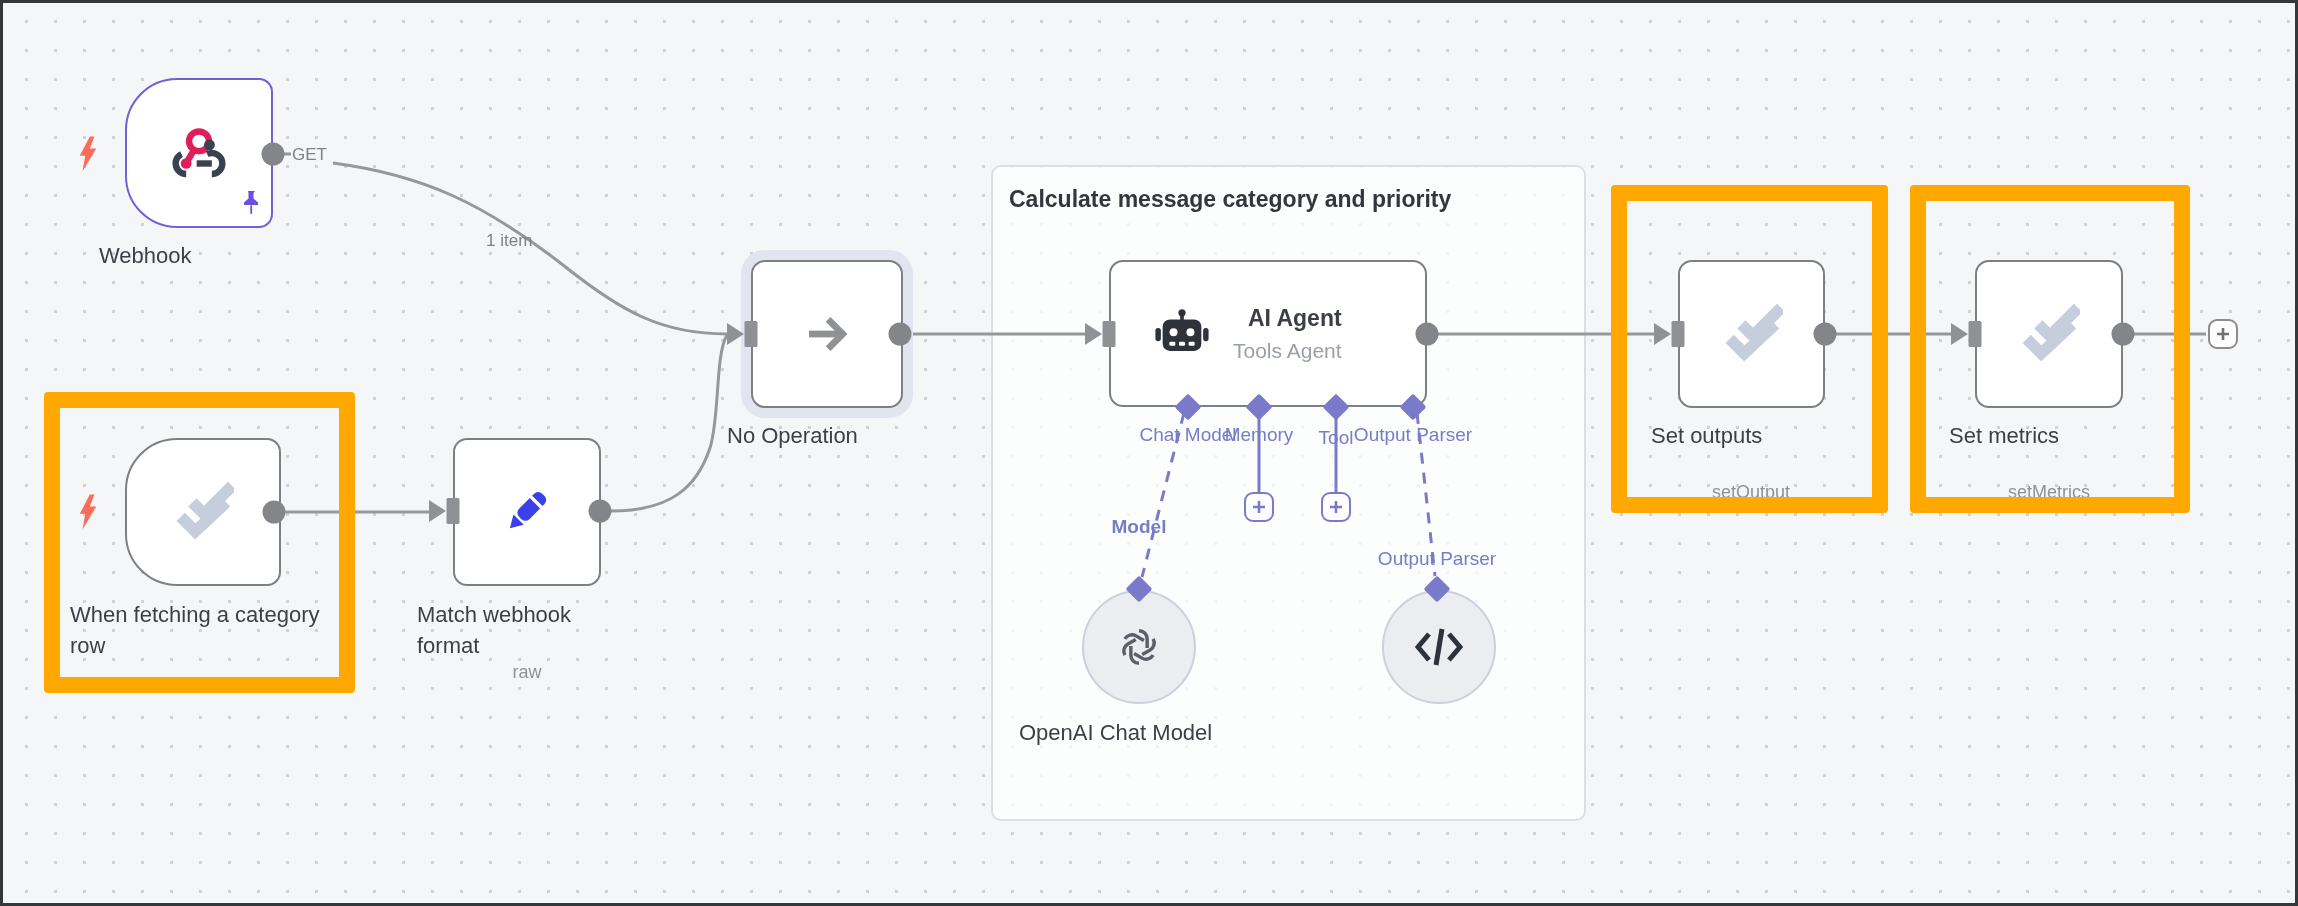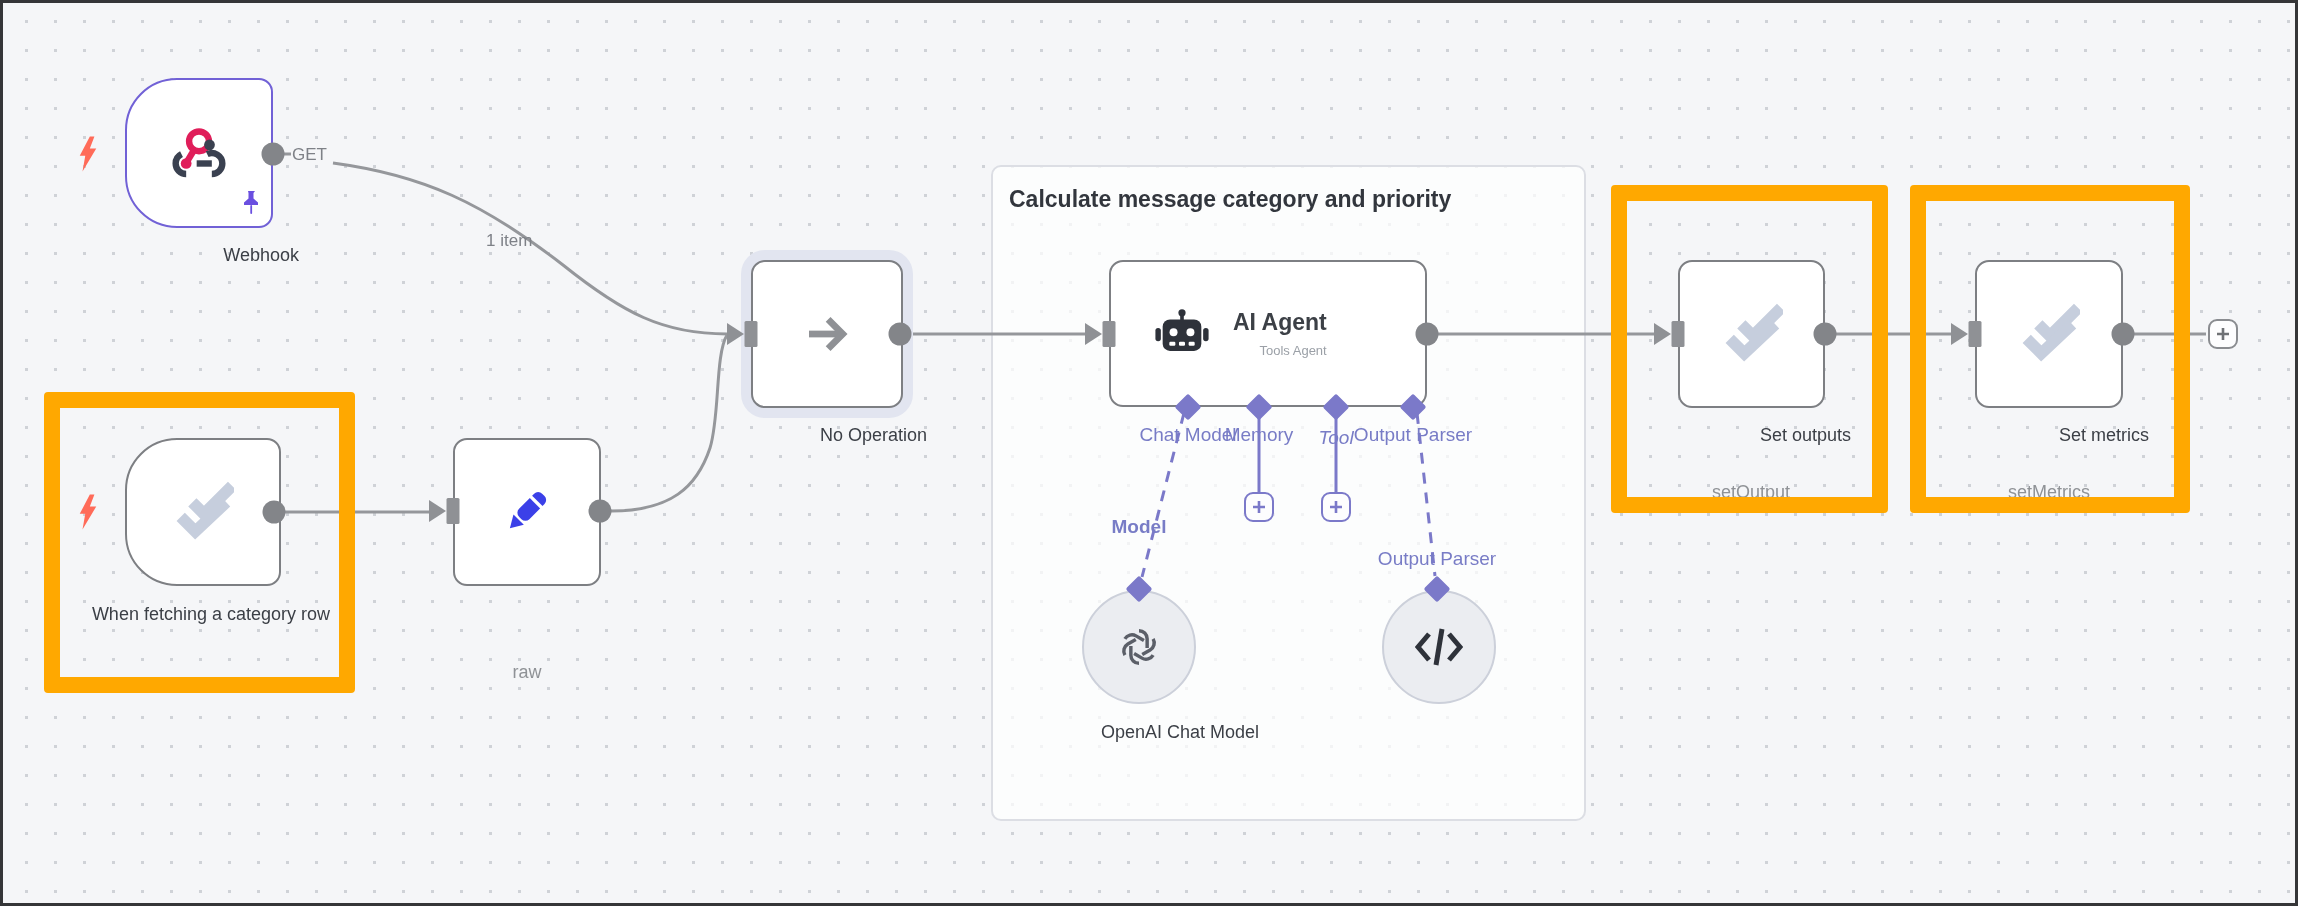--- a/index.html
+++ b/index.html
@@ -23,22 +23,22 @@
   .node{
     position:absolute; z-index:2; background:#ffffff;
     border:2.5px solid #7d7f83; border-radius:14px;
     display:flex; align-items:center; justify-content:center;
   }
   .node.trigger{ border-radius:52px 14px 14px 52px; }
   .node.selected-purple{ border-color:#7161d6; }
   .node.halo{ box-shadow:0 0 0 10px #e2e5f0; }
 
   .node-label{
-    position:absolute; z-index:2; text-align:right; color:#3b3f46;
-    font-size:18px; font-weight:500; line-height:31px;
+    position:absolute; z-index:2; text-align:left; color:#3b3f46;
+    font-size:22px; font-weight:500; line-height:31px;
   }
   .node-sublabel{
     position:absolute; z-index:2; text-align:center; color:#8f9296;
     font-size:18px; font-weight:400;margin-top:27px;
   }
   .wire-label{ position:absolute; z-index:2; color:#7e8187; font-size:17px; }
 
   .circle-node{
     position:absolute; z-index:2; width:114px; height:114px; border-radius:50%;
     background:#ebedf1; border:2px solid #ccd0da;
@@ -127,20 +127,21 @@
 
   <div class="node" style="left:450px; top:435px; width:148px; height:148px;">
     <svg width="54" height="54" viewBox="0 0 48 48">
       <g transform="rotate(45 24 24)">
         <rect x="17" y="3" width="13" height="29" rx="5" fill="#3b40e8"></rect>
         <polygon points="17,34 30,34 23.5,45" fill="#3b40e8"></polygon>
         <rect x="16" y="10.5" width="15" height="3" fill="#ffffff"></rect>
       </g>
     </svg>
   </div>
+  <div class="node-label" style="left:414px; top:596px; width:220px;">Match webhook format</div>
   <div class="node-sublabel" style="left:414px; top:632px; width:220px;">raw</div>
 
   <div class="node halo" style="left:748px; top:257px; width:152px; height:148px;">
     <svg width="54" height="54" viewBox="0 0 48 48">
       <g stroke="#8f9195" stroke-width="6" fill="none">
         <path d="M8 24 H 36"></path>
         <path d="M25 11 L38 24 L25 37"></path>
       </g>
     </svg>
   </div>
@@ -156,27 +157,27 @@
         <rect x="41.5" y="19" width="4.5" height="11" rx="2.2"></rect>
       </g>
       <circle cx="17" cy="22.5" r="3.3" fill="#ffffff"></circle>
       <circle cx="31" cy="22.5" r="3.3" fill="#ffffff"></circle>
       <rect x="13.5" y="30.5" width="5" height="3.2" rx="1" fill="#ffffff"></rect>
       <rect x="21.5" y="30.5" width="5" height="3.2" rx="1" fill="#ffffff"></rect>
       <rect x="29.5" y="30.5" width="5" height="3.2" rx="1" fill="#ffffff"></rect>
     </svg>
     <div style="margin-left:22px;">
       <div style="font-size:23px; font-weight:600; color:#3c4046;">AI Agent</div>
-      <div style="font-size:13px; color:#9ba0a7; margin-top:7px;">Tools Agent</div>
+      <div style="font-size:21px; color:#9ba0a7; margin-top:7px;">Tools Agent</div>
     </div>
   </div>
 
   <div class="port-label" style="left:1105px; top:421px;">Chat Model</div>
   <div class="port-label" style="left:1176px; top:421px;">Memory</div>
-  <div class="port-label" style="left:1253px; top:424px;font-style:italic;">Tool</div>
+  <div class="port-label" style="left:1253px; top:424px;">Tool</div>
   <div class="port-label" style="left:1330px; top:421px;">Output Parser</div>
 
   <div class="plus-btn" style="left:1241px; top:489px;">
     <svg width="18" height="18" viewBox="0 0 18 18">
       <path d="M9 3 V15 M3 9 H15" stroke="#7b79c9" stroke-width="2.6" fill="none"></path>
     </svg>
   </div>
   <div class="plus-btn" style="left:1318px; top:489px;">
     <svg width="18" height="18" viewBox="0 0 18 18">
       <path d="M9 3 V15 M3 9 H15" stroke="#7b79c9" stroke-width="2.6" fill="none"></path>

